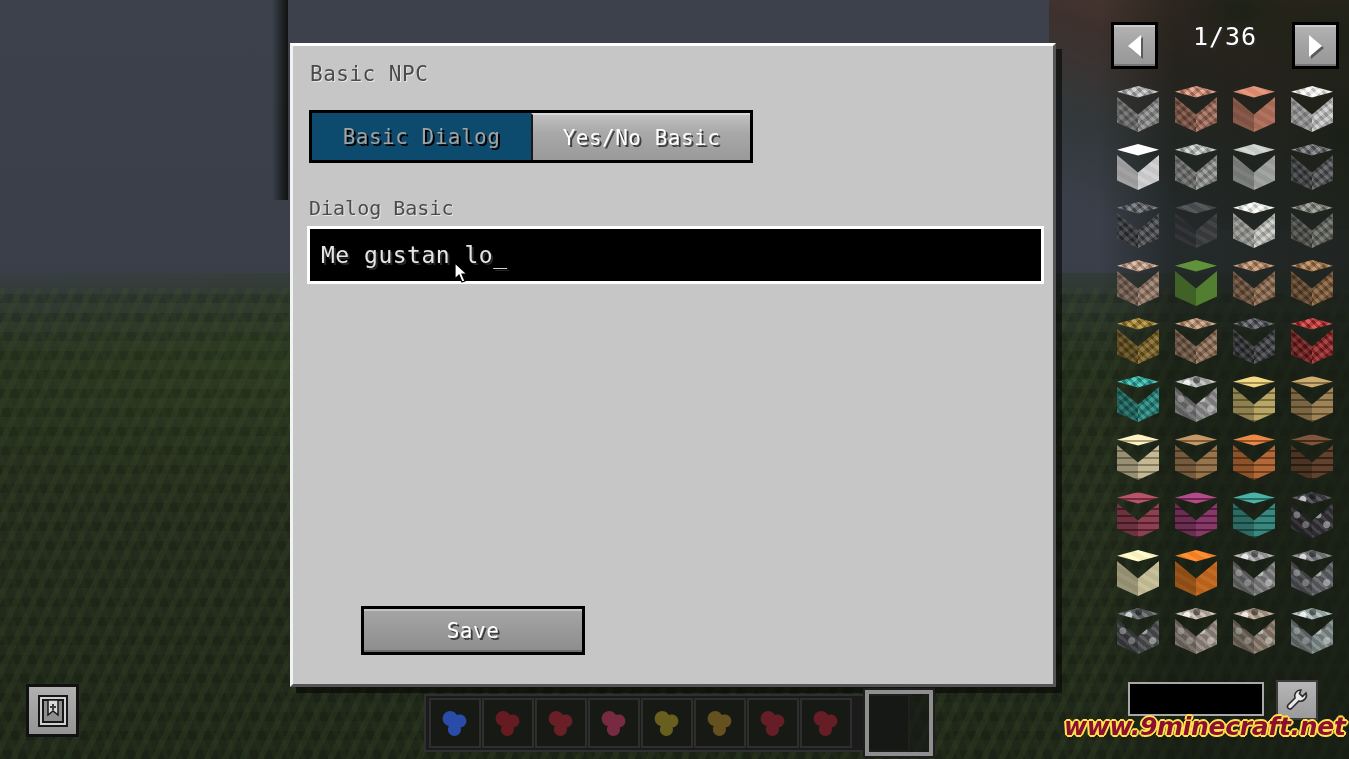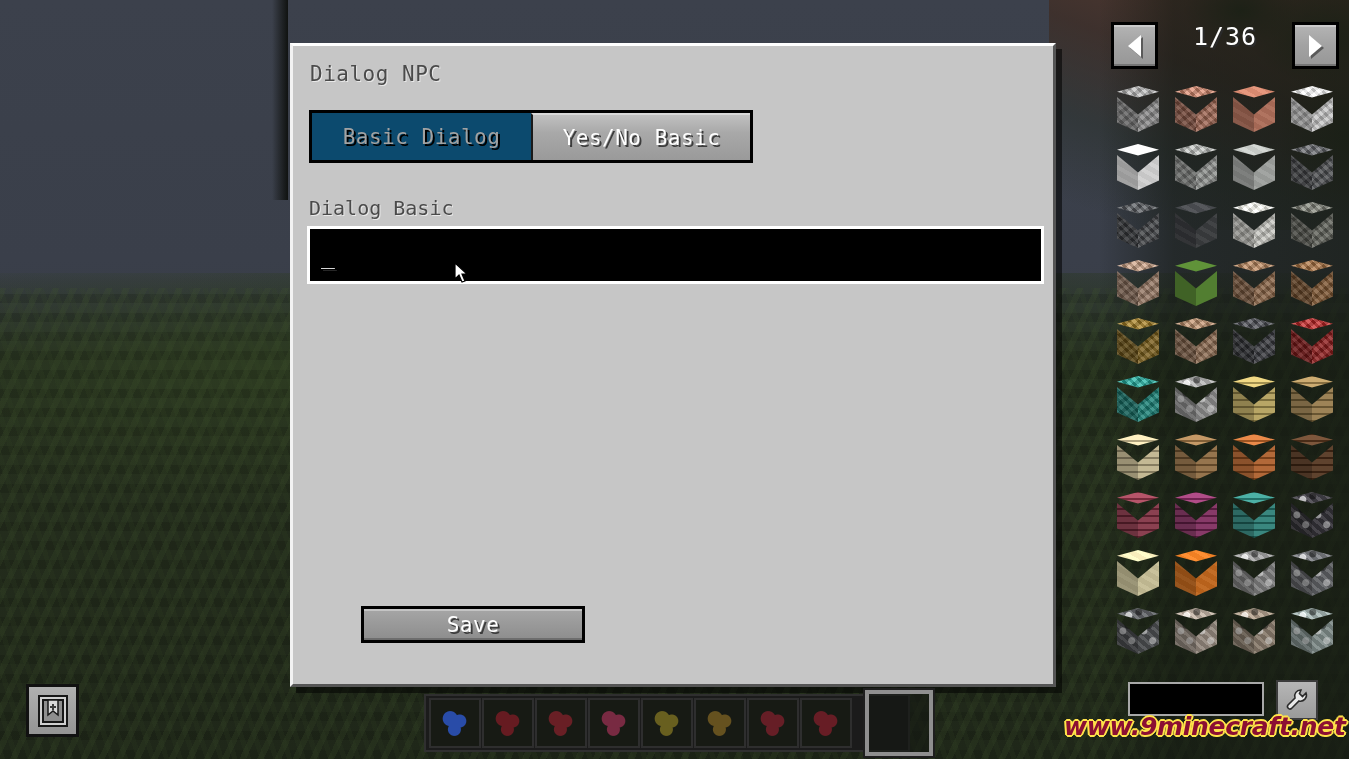--- a/index.html
+++ b/index.html
@@ -158,21 +158,21 @@
   .caret {
     display: inline-block;
     color: #e6e6e6;
     font-size: 23px;
     text-shadow: 2px 2px 0 #2a2a2a;
   }
 
   
   .btn {
     position: absolute;
-    width: 224px; height: 37px;
+    width: 224px; height: 49px;
     border: 3px solid #000000;
     background: linear-gradient(180deg, #a6a6a6 0%, #9a9a9a 46%, #8d8d8d 100%);
     display: flex;
     align-items: center;
     justify-content: center;
     font-size: 21px;
     letter-spacing: .5px;
     color: #ffffff;
     text-shadow: 2px 2px 0 #3c3c3c;
     cursor: pointer;
@@ -366,30 +366,31 @@
     <div class="grass-far"></div>
     <div class="grass-tex"></div>
     <div class="hill-right"></div>
     <div class="hill-right-trees"></div>
     <div class="darkcol-right"></div>
     <div class="dark-pillar"></div>
   </div>
 
   <div class="panel">
 
-    <div class="panel-title">Dialog NPC</div>
+    <div class="panel-title">Basic NPC</div>
 
     <div class="tabstrip">
       <div class="tab inactive">Basic Dialog</div>
       <div class="tab active">Yes/No Basic</div>
     </div>
 
     <div class="field-label">Dialog Basic</div>
 
     <div class="textfield">
+      <span class="textfield-value">Me gustan lo</span>
         <span class="caret">_</span>
     </div>
 
     <div class="btn btn-save">Save</div>
 
   </div>
 
   <div class="jei">
     <div class="jei-pager">
       <div class="pager-btn">

